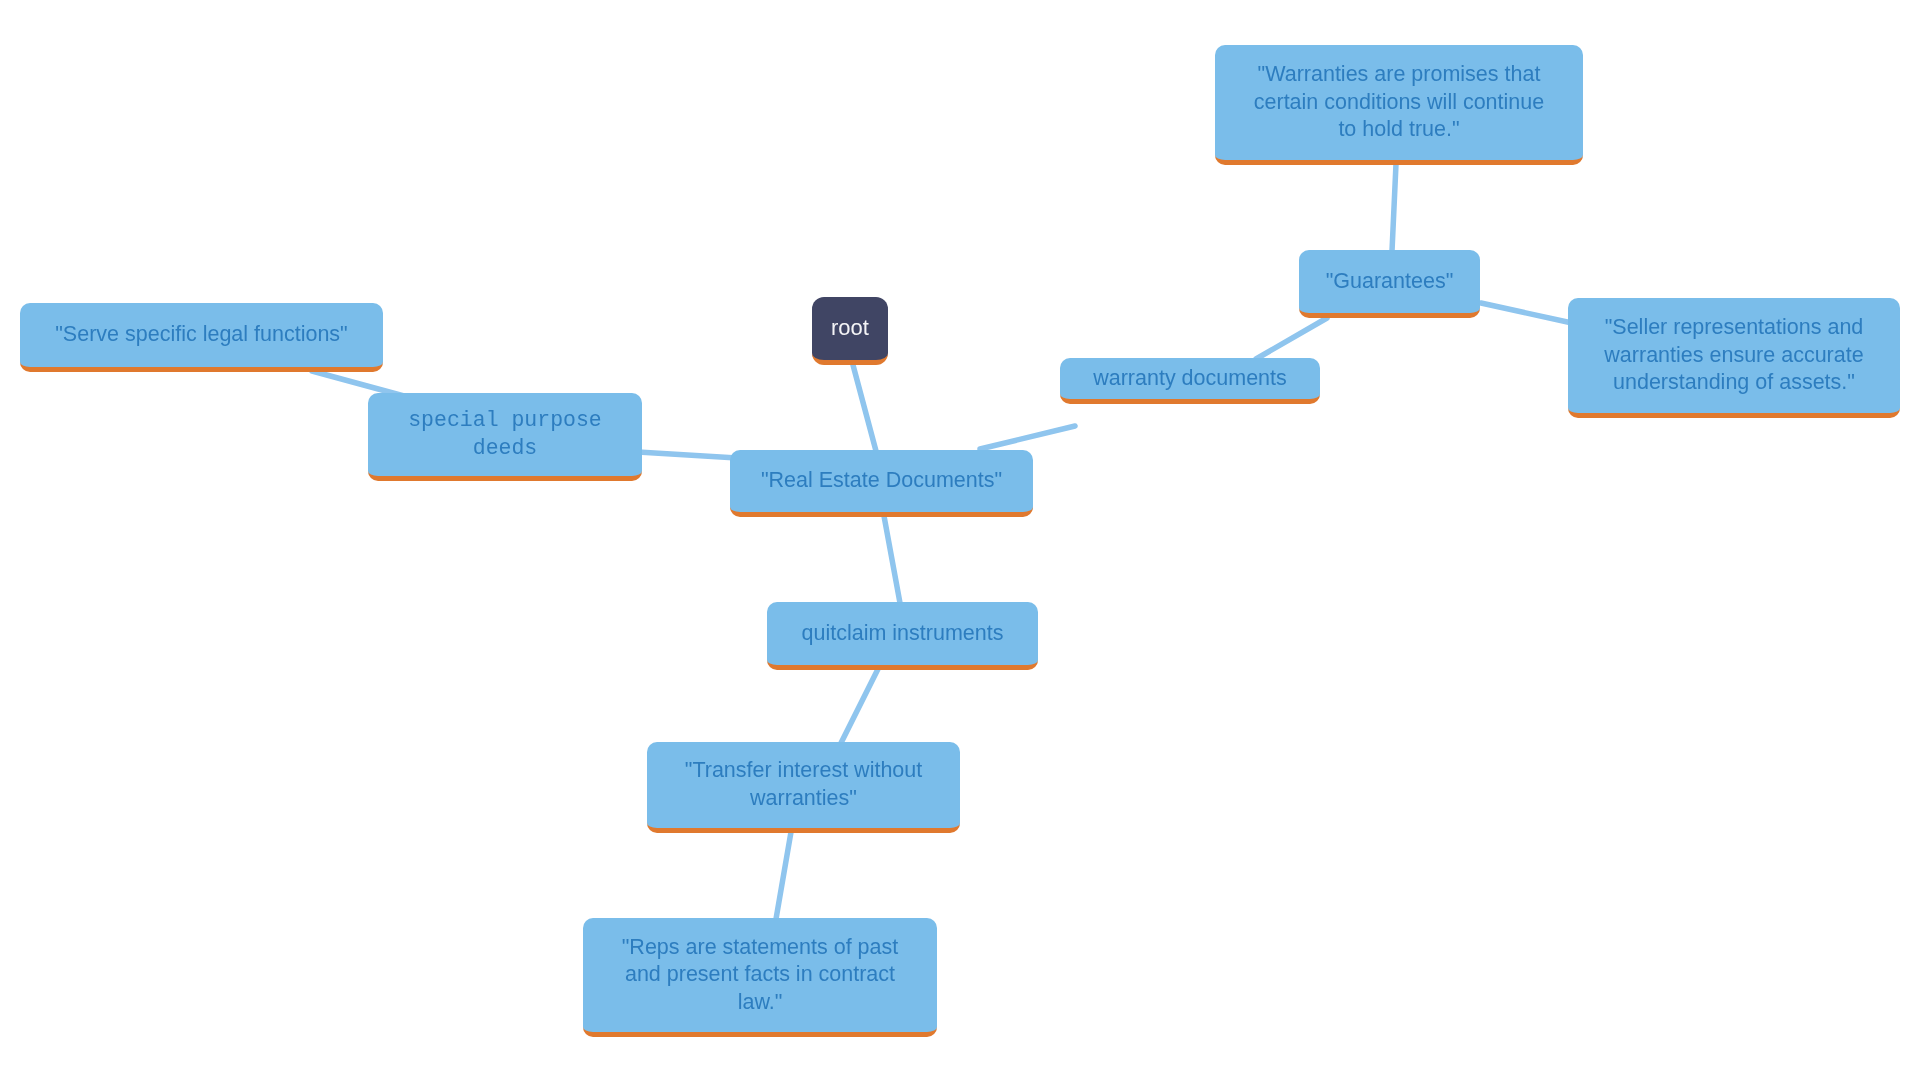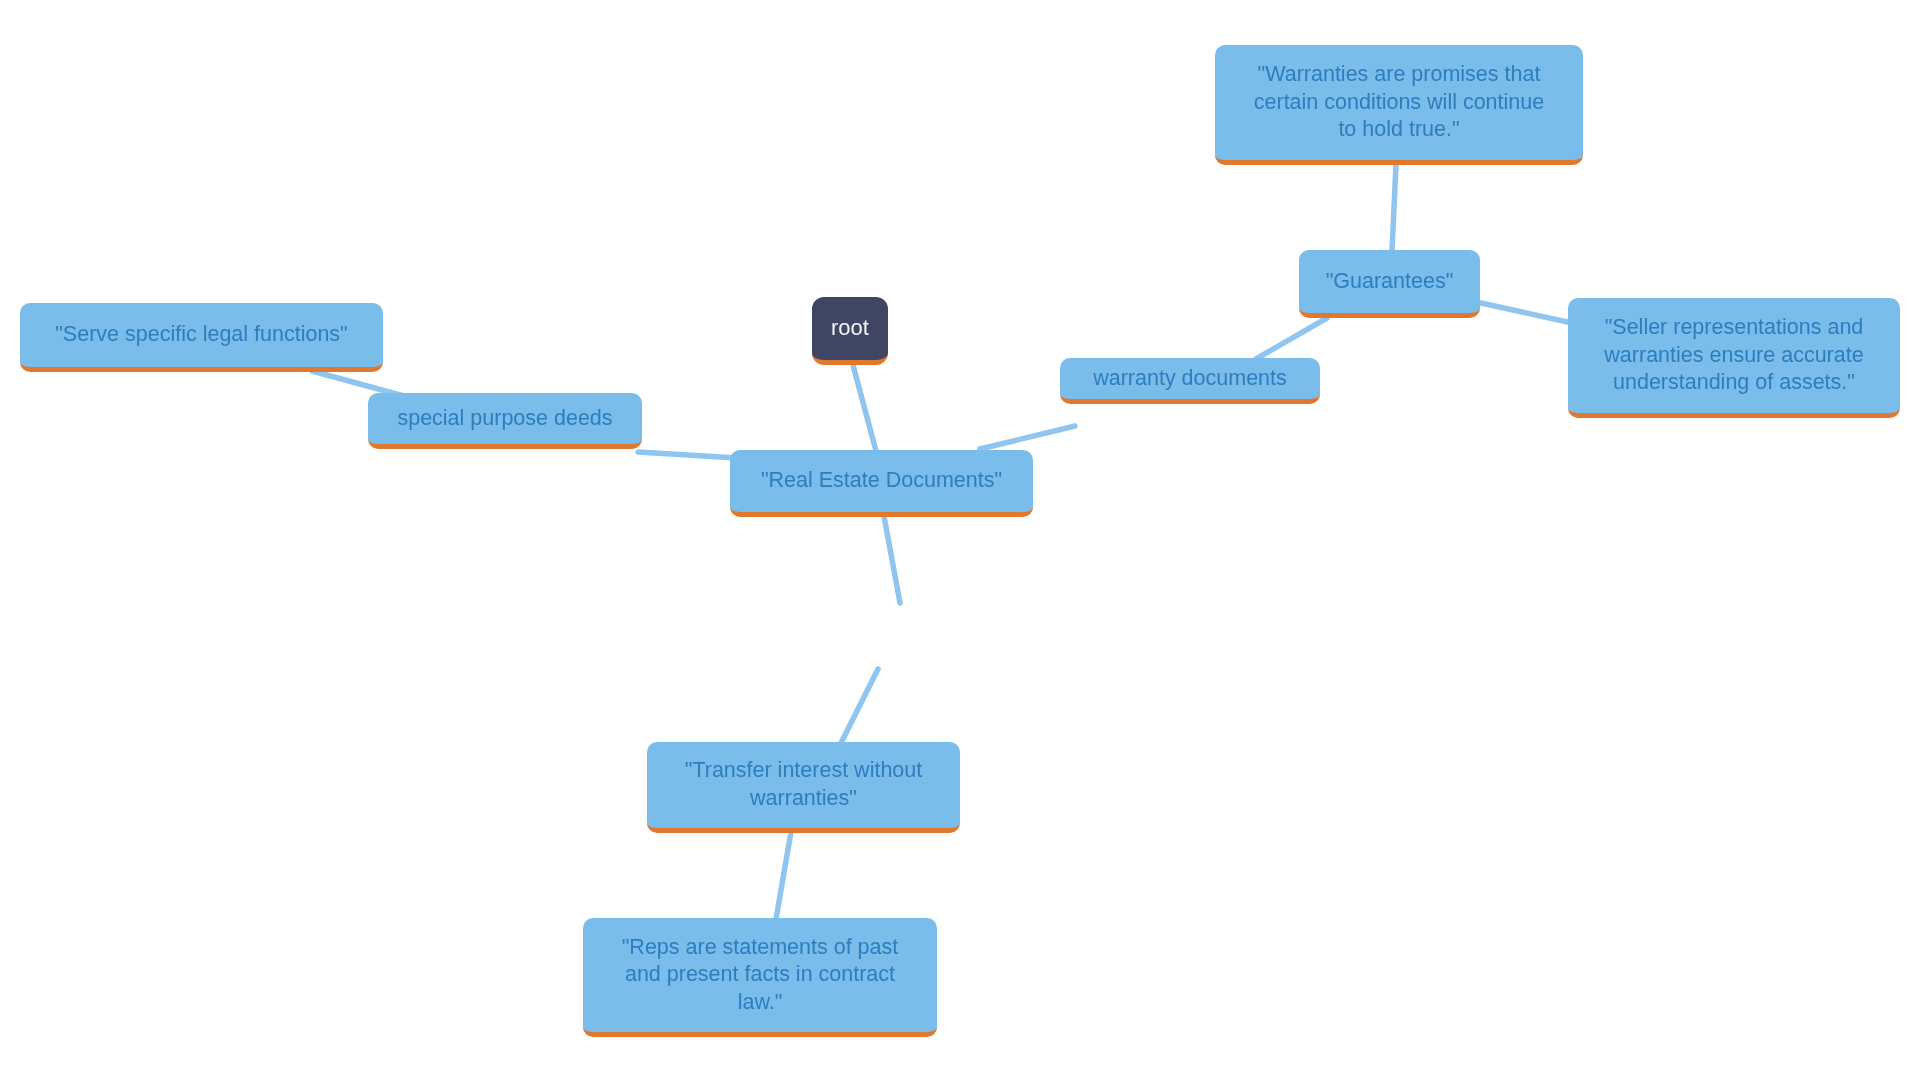--- a/index.html
+++ b/index.html
@@ -61,28 +61,29 @@
       <line x1="1256" y1="359" x2="1327" y2="318" stroke="#8fc5ee" stroke-width="5.5" stroke-linecap="round"></line>
       <line x1="1392" y1="251" x2="1396" y2="164" stroke="#8fc5ee" stroke-width="5.5" stroke-linecap="round"></line>
       <line x1="1481" y1="303" x2="1572" y2="323" stroke="#8fc5ee" stroke-width="5.5" stroke-linecap="round"></line>
       <line x1="884" y1="516" x2="900" y2="603" stroke="#8fc5ee" stroke-width="5.5" stroke-linecap="round"></line>
       <line x1="878" y1="669" x2="841" y2="743" stroke="#8fc5ee" stroke-width="5.5" stroke-linecap="round"></line>
       <line x1="791" y1="832" x2="776" y2="919" stroke="#8fc5ee" stroke-width="5.5" stroke-linecap="round"></line>
     </svg>
 
 <div class="node root" style="left: 812px; top: 297px; width: 76px; height: 68px;">root</div>
     <div class="node" style="left: 20px; top: 303px; width: 363px; height: 69px;">"Serve specific legal functions"</div>
-    <div class="node" style="left: 368px; top: 393px; width: 274px; height: 56px;">special purpose deeds</div>
+    <div class="node" style="left: 368px; top: 393px; width: 274px; height: 88px; font-family: Liberation Mono, monospace;">special purpose deeds</div>
     <div class="node" style="left: 730px; top: 450px; width: 303px; height: 67px;">"Real Estate Documents"</div>
     <div class="node" style="left: 1060px; top: 358px; width: 260px; height: 46px;">warranty documents</div>
     <div class="node" style="left: 1299px; top: 250px; width: 181px; height: 68px;">"Guarantees"</div>
     <div class="node" style="left: 1215px; top: 45px; width: 368px; height: 120px;">"Warranties are promises that
 certain conditions will continue
 to hold true."</div>
     <div class="node" style="left: 1568px; top: 298px; width: 332px; height: 120px;">"Seller representations and
 warranties ensure accurate
 understanding of assets."</div>
+    <div class="node" style="left: 767px; top: 602px; width: 271px; height: 68px;">quitclaim instruments</div>
     <div class="node" style="left: 647px; top: 742px; width: 313px; height: 91px;">"Transfer interest without
 warranties"</div>
     <div class="node" style="left: 583px; top: 918px; width: 354px; height: 119px;">"Reps are statements of past
 and present facts in contract
 law."</div>
   </div>
 
 </body></html>

